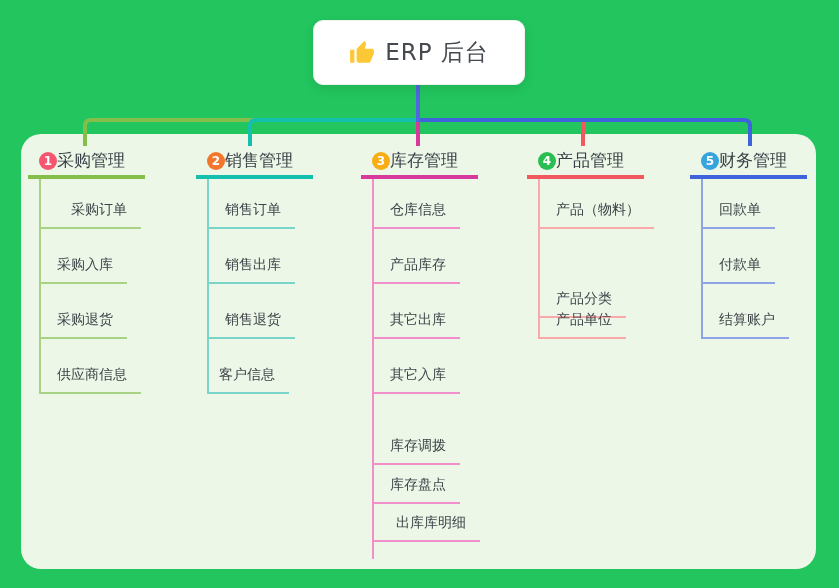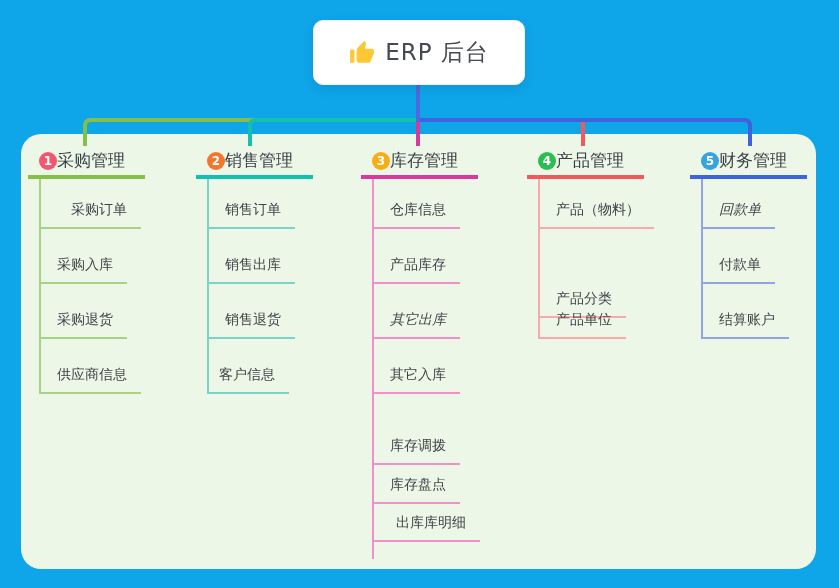--- a/index.html
+++ b/index.html
@@ -1,17 +1,17 @@
 <!DOCTYPE html>
 <html><head>
 <meta charset="utf-8">
 <style>
   html,body{margin:0;padding:0;background:#fff;}
   .stage{
-    position:relative;width:839px;height:588px;overflow:hidden;background:#0ea5e9;
+    position:relative;width:839px;height:588px;overflow:hidden;background:#22c55e;
     font-family:"DejaVu Sans","Liberation Sans",sans-serif;
   }
   .panel{
     position:absolute;left:21px;top:134px;width:795px;height:435px;
     border-radius:20px;
   }
   .root-node{
     position:absolute;left:313px;top:20px;width:210px;height:63px;
     background:#ffffff;border:1px solid #f1f1f1;border-radius:10px;
     box-shadow:0 4px 12px rgba(0,0,0,.09);
@@ -85,21 +85,21 @@
         <div class="child-item" style="top: 185px; border-bottom-color: rgb(123, 212, 200); padding-left: 12px;">客户信息</div>
       </div>
       <div class="branch-header" style="left: 361px; top: 146px; border-bottom-color: rgb(216, 57, 156);">
         <span class="badge" style="background: rgb(249, 173, 20);">3</span>
         <span class="branch-label">库存管理</span>
       </div>
       <div class="branch-col" style="left: 372px; top: 179px;">
         <div class="trunk" style="height: 380px; background: rgb(240, 143, 201);"></div>
         <div class="child-item" style="top: 20px; border-bottom-color: rgb(240, 143, 201);">仓库信息</div>
         <div class="child-item" style="top: 75px; border-bottom-color: rgb(240, 143, 201);">产品库存</div>
-        <div class="child-item" style="top: 130px; border-bottom-color: rgb(240, 143, 201); font-style: italic;">其它出库</div>
+        <div class="child-item" style="top: 130px; border-bottom-color: rgb(240, 143, 201);">其它出库</div>
         <div class="child-item" style="top: 185px; border-bottom-color: rgb(240, 143, 201);">其它入库</div>
         <div class="child-item" style="top: 256px; border-bottom-color: rgb(240, 143, 201);">库存调拨</div>
         <div class="child-item" style="top: 295px; border-bottom-color: rgb(240, 143, 201);">库存盘点</div>
         <div class="child-item" style="top: 333px; border-bottom-color: rgb(240, 143, 201); padding-left: 24px;">出库库明细</div>
       </div>
       <div class="branch-header" style="left: 527px; top: 146px; border-bottom-color: rgb(242, 89, 95);">
         <span class="badge" style="background: rgb(42, 189, 81);">4</span>
         <span class="branch-label">产品管理</span>
       </div>
       <div class="branch-col" style="left: 538px; top: 179px;">
@@ -107,19 +107,19 @@
         <div class="child-item" style="top: 20px; border-bottom-color: rgb(249, 169, 169);">产品（物料）</div>
         <div class="child-item" style="top: 75px; border-bottom-color: rgb(249, 169, 169); margin-top: 34px;">产品分类</div>
         <div class="child-item" style="top: 130px; border-bottom-color: rgb(249, 169, 169);">产品单位</div>
       </div>
       <div class="branch-header" style="left: 690px; top: 146px; border-bottom-color: rgb(62, 99, 220);">
         <span class="badge" style="background: rgb(56, 164, 221);">5</span>
         <span class="branch-label">财务管理</span>
       </div>
       <div class="branch-col" style="left: 701px; top: 179px;">
         <div class="trunk" style="height: 160px; background: rgb(143, 164, 230);"></div>
-        <div class="child-item" style="top: 20px; border-bottom-color: rgb(143, 164, 230); font-style: italic;">回款单</div>
+        <div class="child-item" style="top: 20px; border-bottom-color: rgb(143, 164, 230);">回款单</div>
         <div class="child-item" style="top: 75px; border-bottom-color: rgb(143, 164, 230);">付款单</div>
         <div class="child-item" style="top: 130px; border-bottom-color: rgb(143, 164, 230);">结算账户</div>
       </div>
     </div>
 
 </div>
 
 </body></html>

